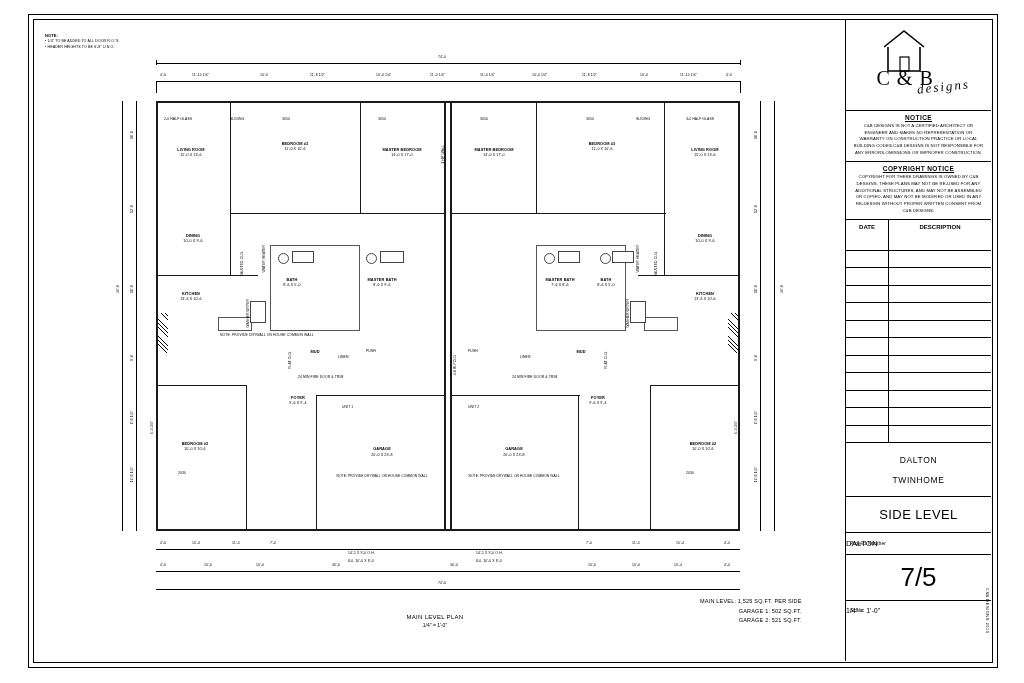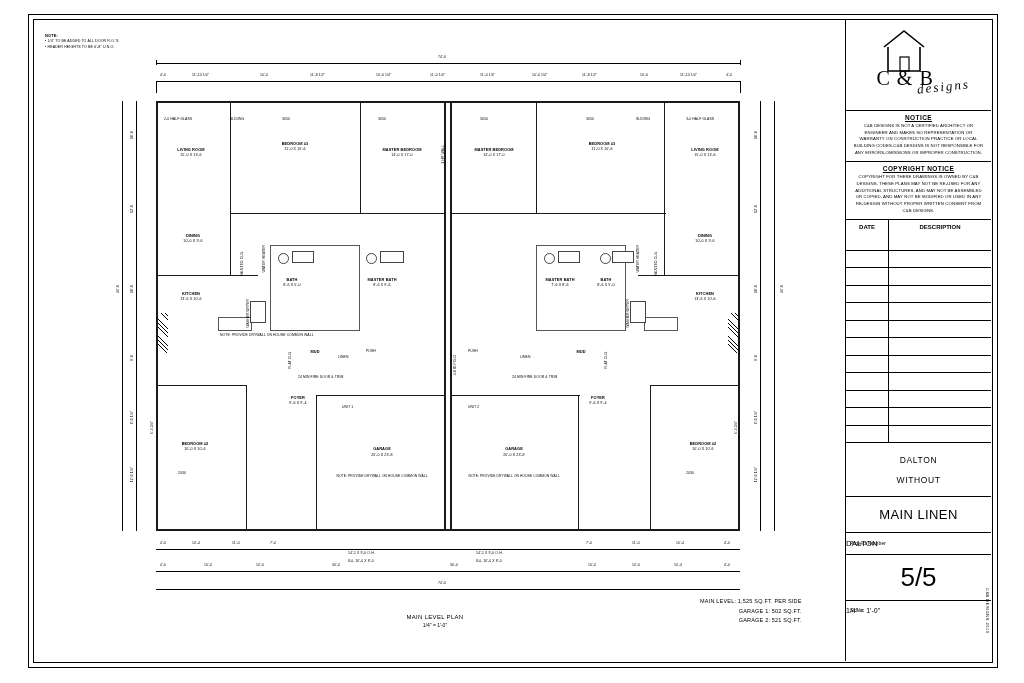--- a/index.html
+++ b/index.html
@@ -413,31 +413,31 @@
           <div class="c2"></div>
         </div>
       <div class="rev-row" style="border-bottom:none;">
           <div class="c1"></div>
           <div class="c2"></div>
         </div>
     </div>
 
     <div class="tb-sec proj-name">
       <div>DALTON</div>
-      <div>WITHOUT</div>
-    </div>
-
-    <div class="tb-sec level">MAIN LINEN</div>
+      <div>TWINHOME</div>
+    </div>
+
+    <div class="tb-sec level">SIDE LEVEL</div>
 
     <div class="tb-sec pnum">
       <div class="lbl">Project Number</div>
       <div class="val">DALTON</div>
     </div>
 
-    <div class="tb-sec sheetno">5/5</div>
+    <div class="tb-sec sheetno">7/5</div>
 
     <div class="tb-sec scale" style="border-bottom:none;">
       <div class="lbl">Scale</div>
       <div class="val">1/4" = 1'-0"</div>
     </div>
 
     <div class="tb-vert">C&amp;B DESIGNS 2019</div>
   </div>
 
 </div>

